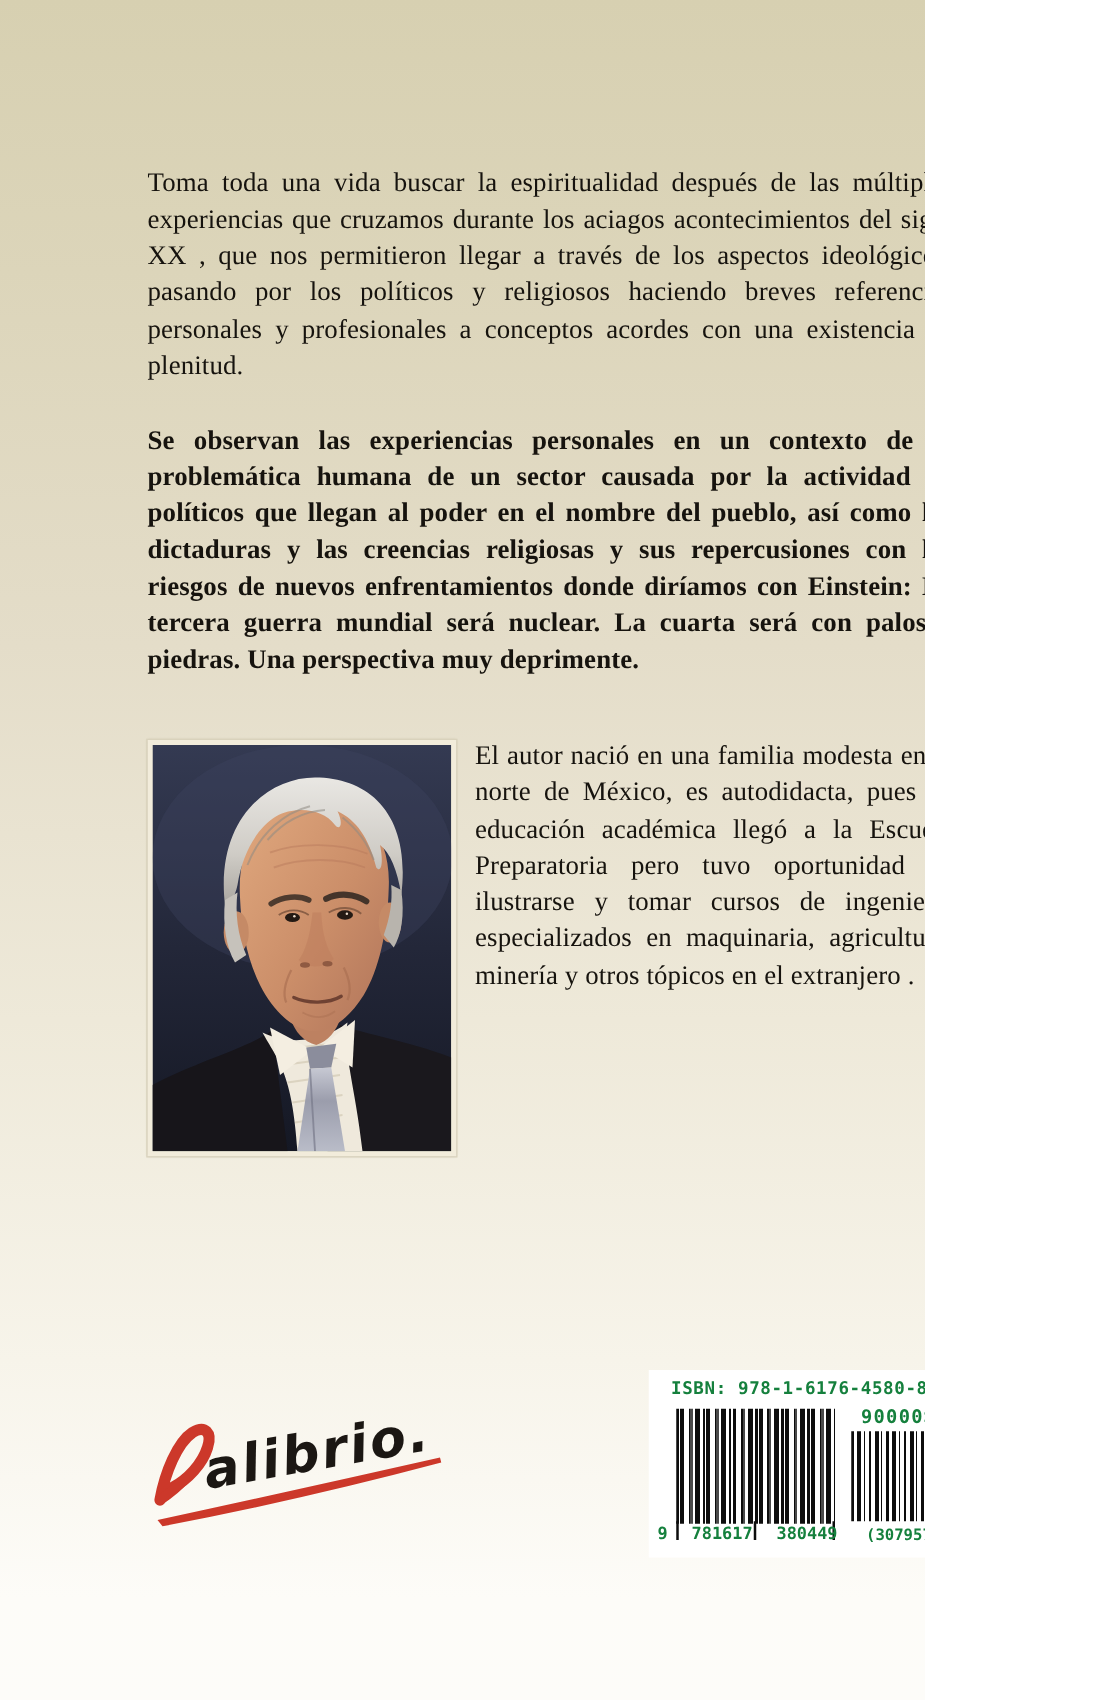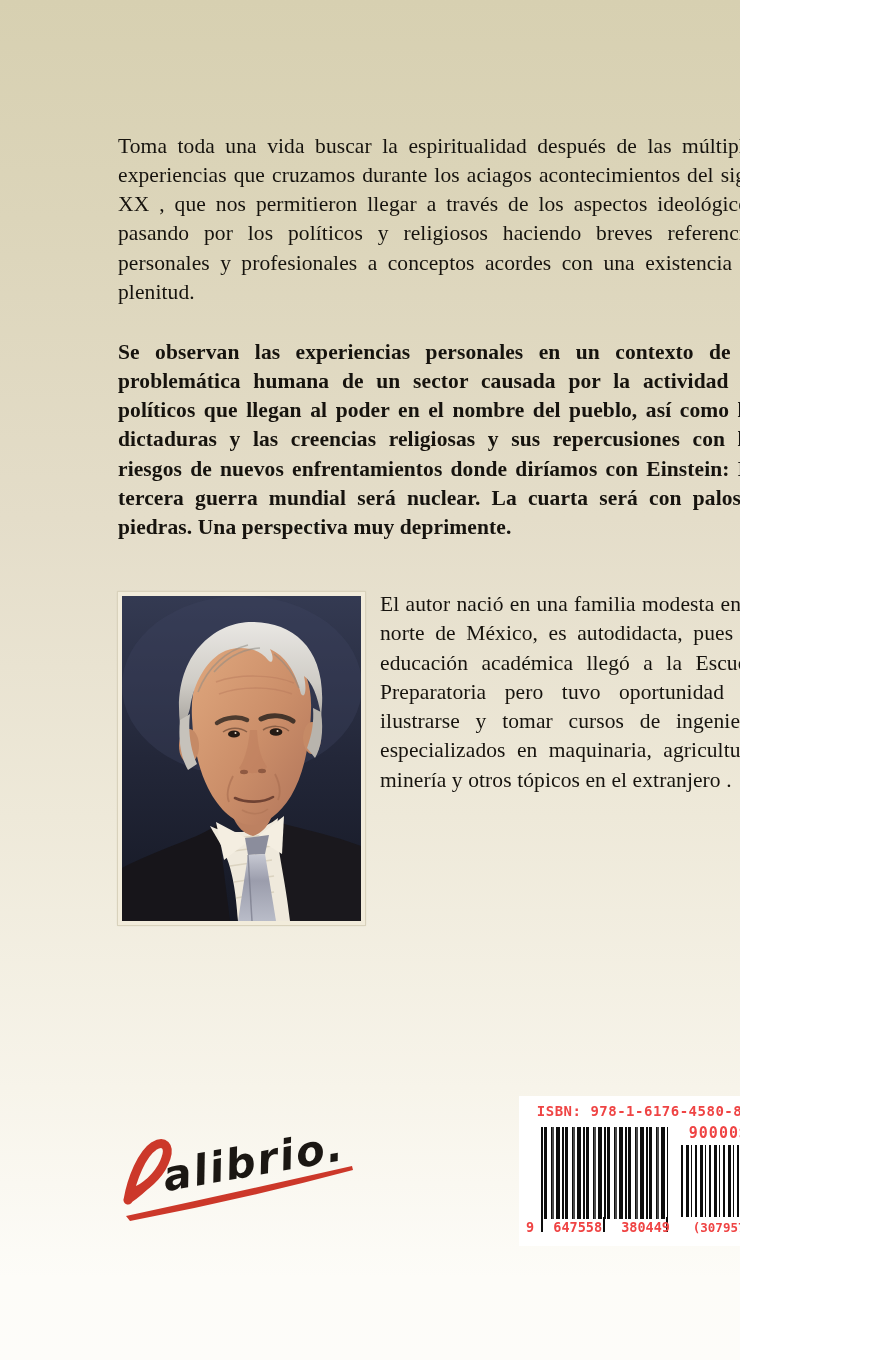--- a/index.html
+++ b/index.html
@@ -43,21 +43,21 @@
     position: absolute;
     left: 112px; top: 1118px;
     width: 250px; height: 110px;
   }
   .barcode-box {
     position: absolute;
     left: 519px; top: 1096px;
     width: 241px; height: 150px;
     background: #ffffff;
     font-family: "DejaVu Sans Mono", monospace;
-    color: #ef4444;
+    color: #15803d;
     text-decoration: underline;
   }
   .isbn-text {
     position: absolute; top: 7px; left: 0; right: 0;
     text-align: center;
     font-size: 14px; letter-spacing: 0.5px;
     font-weight: bold;
   }
   .main-bars {
     position: absolute; left: 22px; top: 31px;
@@ -197,19 +197,19 @@
   <div class="barcode-box">
     <div class="isbn-text">ISBN: 978-1-6176-4580-8</div>
     <div class="main-bars"></div>
     <div class="addon-price">90000&gt;</div>
     <div class="addon-bars"></div>
     <div class="guard g1"></div>
     <div class="guard g2"></div>
     <div class="guard g3"></div>
     <div class="main-digits">
       <span>9</span>
-      <span>647558</span>
+      <span>781617</span>
       <span>380449</span>
     </div>
     <div class="addon-digits">(307957)</div>
   </div>
 
 </div>
 
 </body></html>

